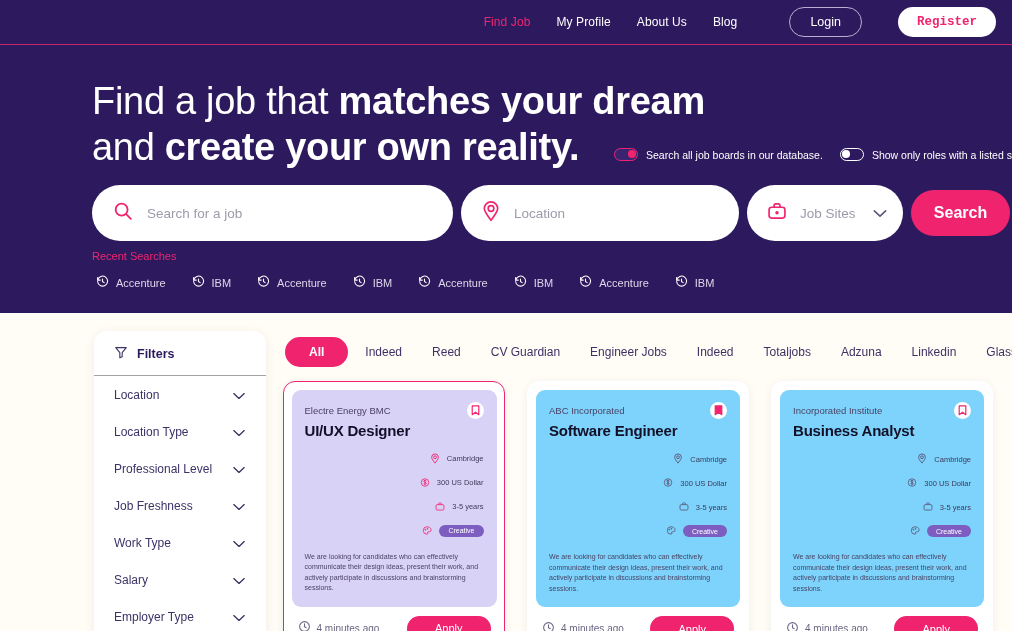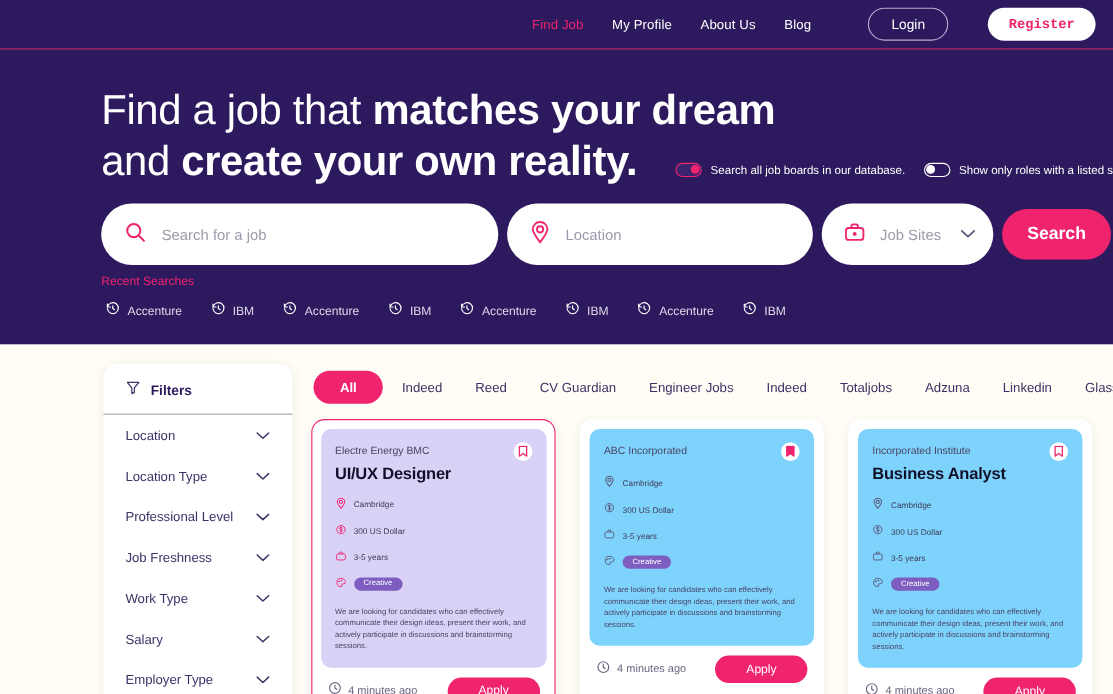--- a/index.html
+++ b/index.html
@@ -292,21 +292,21 @@
     flex: none;
   }
   .card.selected .bookmark-btn { background: #ffffff; }
   .job-title {
     font-size: 15px;
     font-weight: bold;
     color: #121028;
     margin-top: 3px;
     letter-spacing: -0.2px;
   }
-  .meta { margin-top: 11px; display: flex; flex-direction: column; gap: 6px; }
+  .meta { margin-top: 11px; display: flex; flex-direction: column; gap: 6px; align-items: flex-end; }
   .meta-row { display: flex; align-items: center; gap: 7px; }
   .meta-row .t { font-size: 7.5px; color: #3f3a57; }
   .tag {
     background: #7d5ec0;
     color: #ffffff;
     font-size: 7px;
     padding: 2.5px 9px;
     border-radius: 8px;
   }
   .desc {
@@ -610,20 +610,21 @@
     <div class="card">
       <div class="card-inner">
         <div class="card-top">
           <span class="company">ABC Incorporated</span>
           <span class="bookmark-btn">
             <svg width="9" height="11" viewBox="0 0 12 15" fill="#f0246e" stroke="#f0246e" stroke-width="1.6" stroke-linejoin="round">
                 <path d="M1.5 1.2h9v12l-4.5-3.4-4.5 3.4z"></path>
               </svg>
           </span>
         </div>
+        <div class="job-title">Software Engineer</div>
         <div class="meta">
           <div class="meta-row">
             <span><svg width="10" height="11" viewBox="0 0 24 26" fill="none" stroke="#5c5478" stroke-width="2.2">
                   <path d="M12 24c5-6.5 8-10.2 8-14a8 8 0 0 0-16 0c0 3.8 3 7.5 8 14z"></path>
                   <circle cx="12" cy="10" r="3.4"></circle>
                 </svg></span>
             <span class="t">Cambridge</span>
           </div>
           <div class="meta-row">
             <span><svg width="10" height="11" viewBox="0 0 24 24" fill="none" stroke="#5c5478" stroke-width="2">

